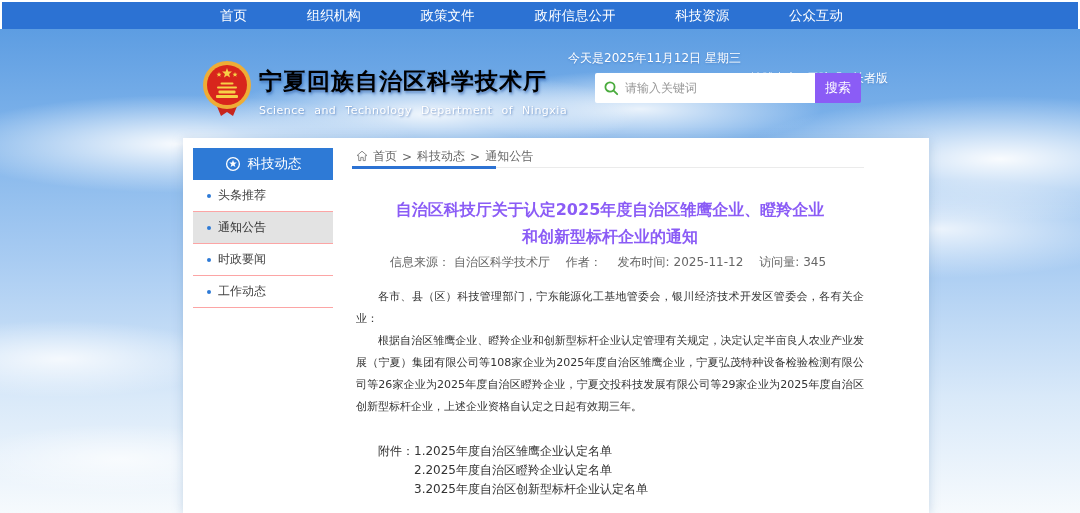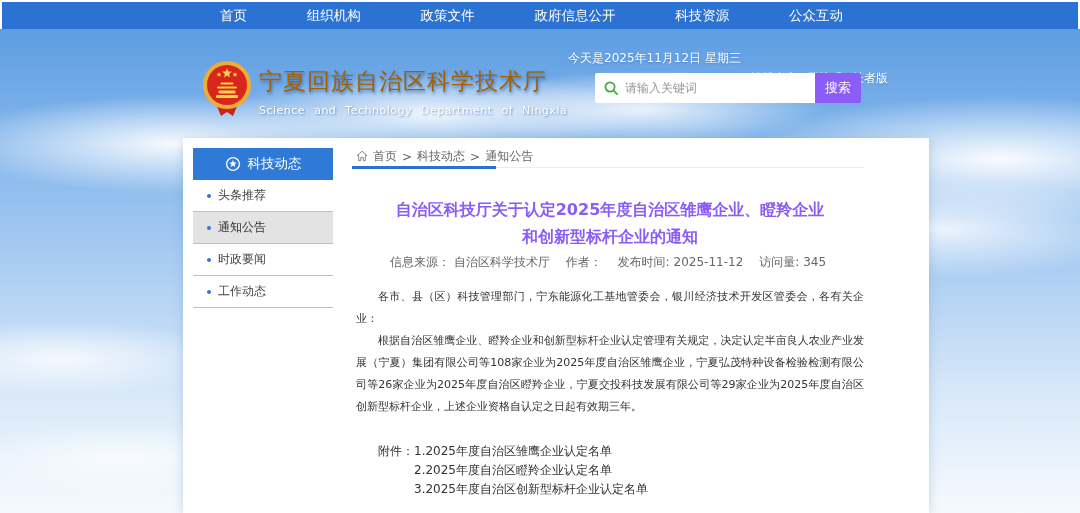--- a/index.html
+++ b/index.html
@@ -24,21 +24,21 @@
       radial-gradient(ellipse 380px 90px at 1000px 130px,rgba(255,255,255,.95), rgba(255,255,255,0) 70%),
       radial-gradient(ellipse 300px 70px at 940px 200px, rgba(255,255,255,.8),  rgba(255,255,255,0) 70%),
       radial-gradient(ellipse 240px 55px at 60px 330px,  rgba(255,255,255,.8),  rgba(255,255,255,0) 70%),
       radial-gradient(ellipse 220px 50px at 120px 430px, rgba(255,255,255,.7),  rgba(255,255,255,0) 70%),
       linear-gradient(180deg,#5d9de2 0%,#7db2ea 20%,#a9ccf2 48%,#d9e9f9 76%,#f6fafd 100%);
   }
 
   
   #emblem { position:absolute; left:202px; top:60px; width:50px; height:58px; }
   #brand { position:absolute; left:259px; top:66px; }
-  #brand h1 { color:#a16207; font-size:23px; font-weight:normal; letter-spacing:1px;
+  #brand h1 { color:#000000; font-size:23px; font-weight:bold; letter-spacing:1px;
     text-shadow:1px 2px 3px rgba(35,85,165,.65); white-space:nowrap; }
   #brand .sub { margin-top:7px; color:#fff; font-size:11px; letter-spacing:.5px;
     word-spacing:5px; text-shadow:1px 1px 2px rgba(35,85,165,.55); white-space:nowrap; }
 
   #toprow { position:absolute; left:568px; top:50px; width:278px; height:16px;
     display:flex; align-items:flex-start; color:#fff; font-size:12px;
     text-shadow:0 1px 2px rgba(40,90,170,.4); }
   #toprow .date { flex:1; white-space:nowrap; }
   #toprow a { color:#fff; text-decoration:none; margin-left:9px; cursor:pointer; white-space:nowrap;margin-top:20px; }
 

